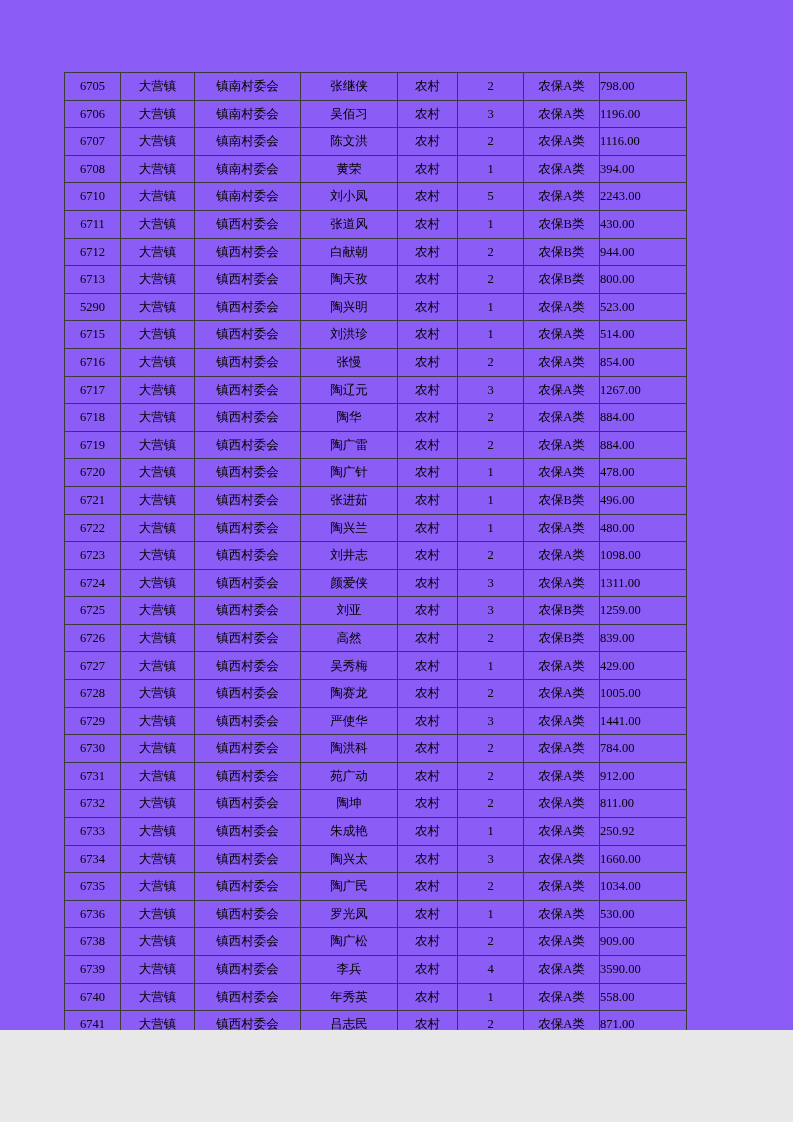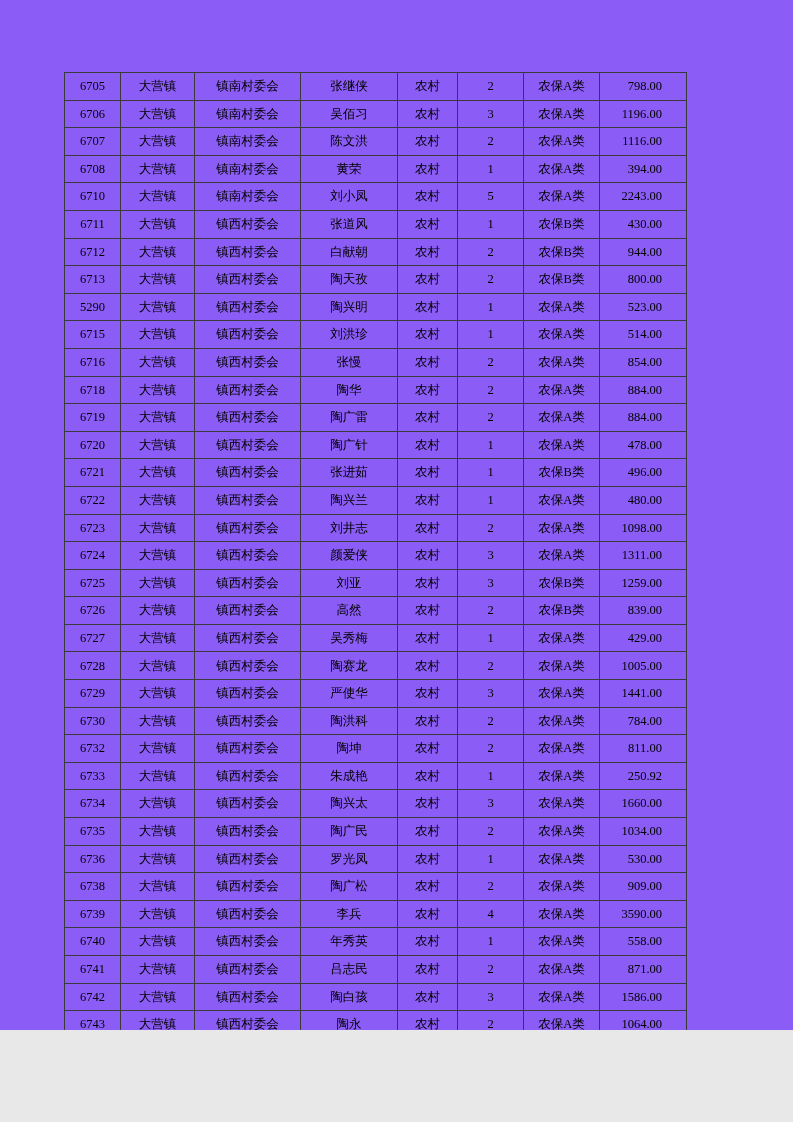--- a/index.html
+++ b/index.html
@@ -30,21 +30,21 @@
     padding: 0;
     font-size: 12.5px;
     line-height: 1;
     color: #000000;
     text-align: center;
     vertical-align: middle;
     white-space: nowrap;
     overflow: hidden;
   }
   table.data-table td.col-amount {
-    text-align: right;
+    text-align: left;
     padding-right: 24px;
   }
 </style>
 </head>
 <body>
 
 <div class="page">
   <table class="data-table">
     <colgroup>
       <col style="width:56px">
@@ -161,20 +161,30 @@
           <td class="col-serial">6716</td>
           <td class="col-town">大营镇</td>
           <td class="col-village">镇西村委会</td>
           <td class="col-name">张慢</td>
           <td class="col-category">农村</td>
           <td class="col-count">2</td>
           <td class="col-insurance">农保A类</td>
           <td class="col-amount">854.00</td>
         </tr>
         <tr>
+          <td class="col-serial">6717</td>
+          <td class="col-town">大营镇</td>
+          <td class="col-village">镇西村委会</td>
+          <td class="col-name">陶辽元</td>
+          <td class="col-category">农村</td>
+          <td class="col-count">3</td>
+          <td class="col-insurance">农保A类</td>
+          <td class="col-amount">1267.00</td>
+        </tr>
+        <tr>
           <td class="col-serial">6718</td>
           <td class="col-town">大营镇</td>
           <td class="col-village">镇西村委会</td>
           <td class="col-name">陶华</td>
           <td class="col-category">农村</td>
           <td class="col-count">2</td>
           <td class="col-insurance">农保A类</td>
           <td class="col-amount">884.00</td>
         </tr>
         <tr>
@@ -289,20 +299,30 @@
         </tr>
         <tr>
           <td class="col-serial">6730</td>
           <td class="col-town">大营镇</td>
           <td class="col-village">镇西村委会</td>
           <td class="col-name">陶洪科</td>
           <td class="col-category">农村</td>
           <td class="col-count">2</td>
           <td class="col-insurance">农保A类</td>
           <td class="col-amount">784.00</td>
+        </tr>
+        <tr>
+          <td class="col-serial">6731</td>
+          <td class="col-town">大营镇</td>
+          <td class="col-village">镇西村委会</td>
+          <td class="col-name">苑广动</td>
+          <td class="col-category">农村</td>
+          <td class="col-count">2</td>
+          <td class="col-insurance">农保A类</td>
+          <td class="col-amount">912.00</td>
         </tr>
         <tr>
           <td class="col-serial">6732</td>
           <td class="col-town">大营镇</td>
           <td class="col-village">镇西村委会</td>
           <td class="col-name">陶坤</td>
           <td class="col-category">农村</td>
           <td class="col-count">2</td>
           <td class="col-insurance">农保A类</td>
           <td class="col-amount">811.00</td>

